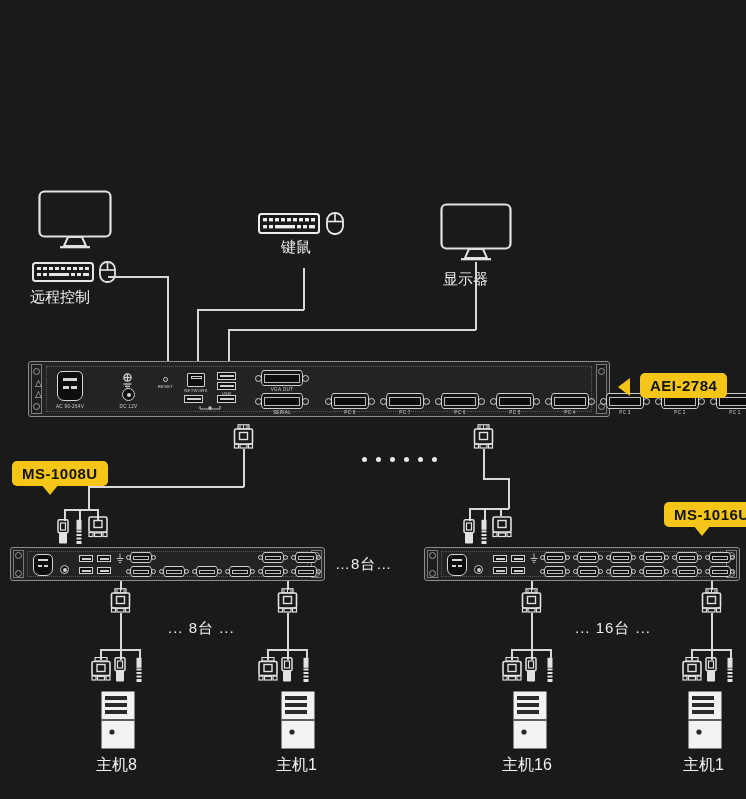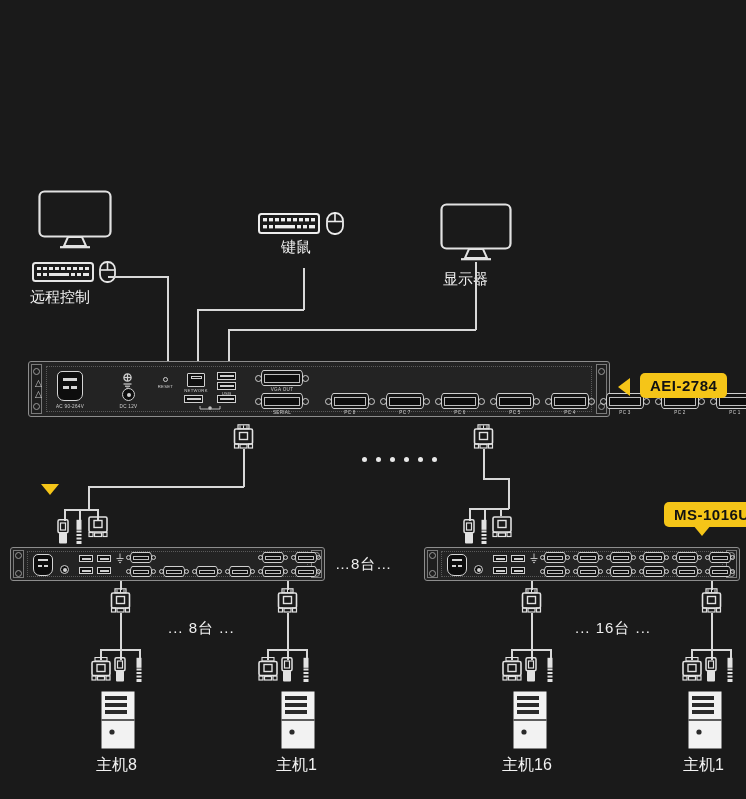--- a/index.html
+++ b/index.html
@@ -535,20 +535,21 @@
   <div class="icn" style="left:491px;top:516px;">
     <svg width="22" height="26" viewBox="0 0 22 26">
       <rect x="2" y="1" width="18" height="15" rx="1.5" fill="none" stroke="#e2e2e2" stroke-width="1.6"></rect>
       <rect x="7" y="4.5" width="8" height="7" fill="none" stroke="#e2e2e2" stroke-width="1.4"></rect>
       <rect x="2" y="16.5" width="4" height="4" fill="none" stroke="#e2e2e2" stroke-width="1.2"></rect>
       <rect x="16" y="16.5" width="4" height="4" fill="none" stroke="#e2e2e2" stroke-width="1.2"></rect>
       <rect x="7.5" y="17" width="7" height="3.5" fill="none" stroke="#e2e2e2" stroke-width="1.2"></rect>
     </svg>
   </div>
 
+  <div class="badge" style="left:12px;top:461px;">MS-1008U</div>
   <div class="tri-down" style="left:41px;top:484px;"></div>
 
   <div class="badge" style="left:664px;top:502px;">MS-1016U</div>
   <div class="tri-down" style="left:693px;top:525px;"></div>
 
   <div class="rack" style="left:10px;top:547px;width:315px;height:34px;">
     <div class="rack-ear" style="left:2px;"></div>
     <div class="rack-ear" style="right:2px;"></div>
     <div class="screw" style="left:4px;top:4px;"></div>
     <div class="screw" style="left:4px;top:22px;"></div>

